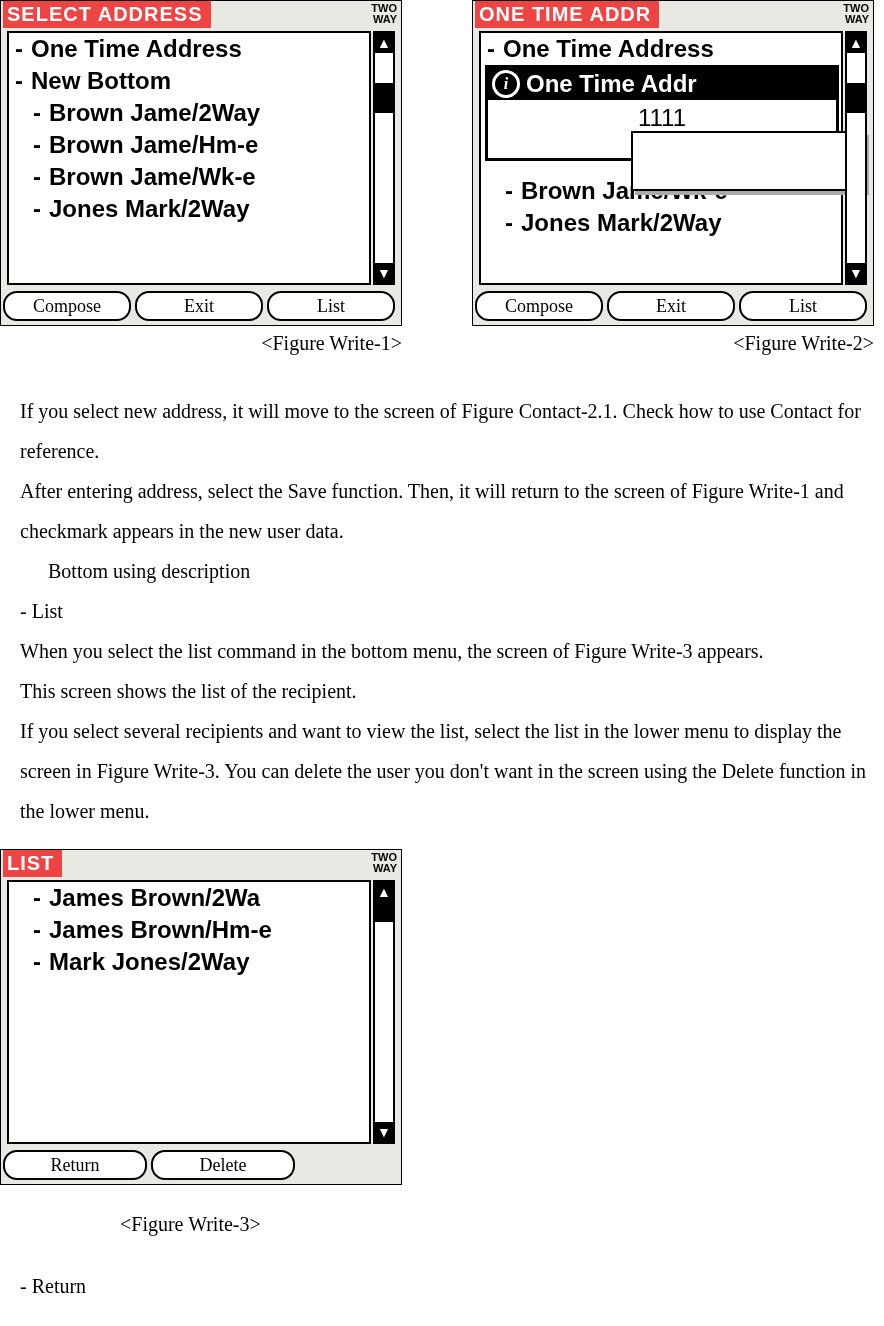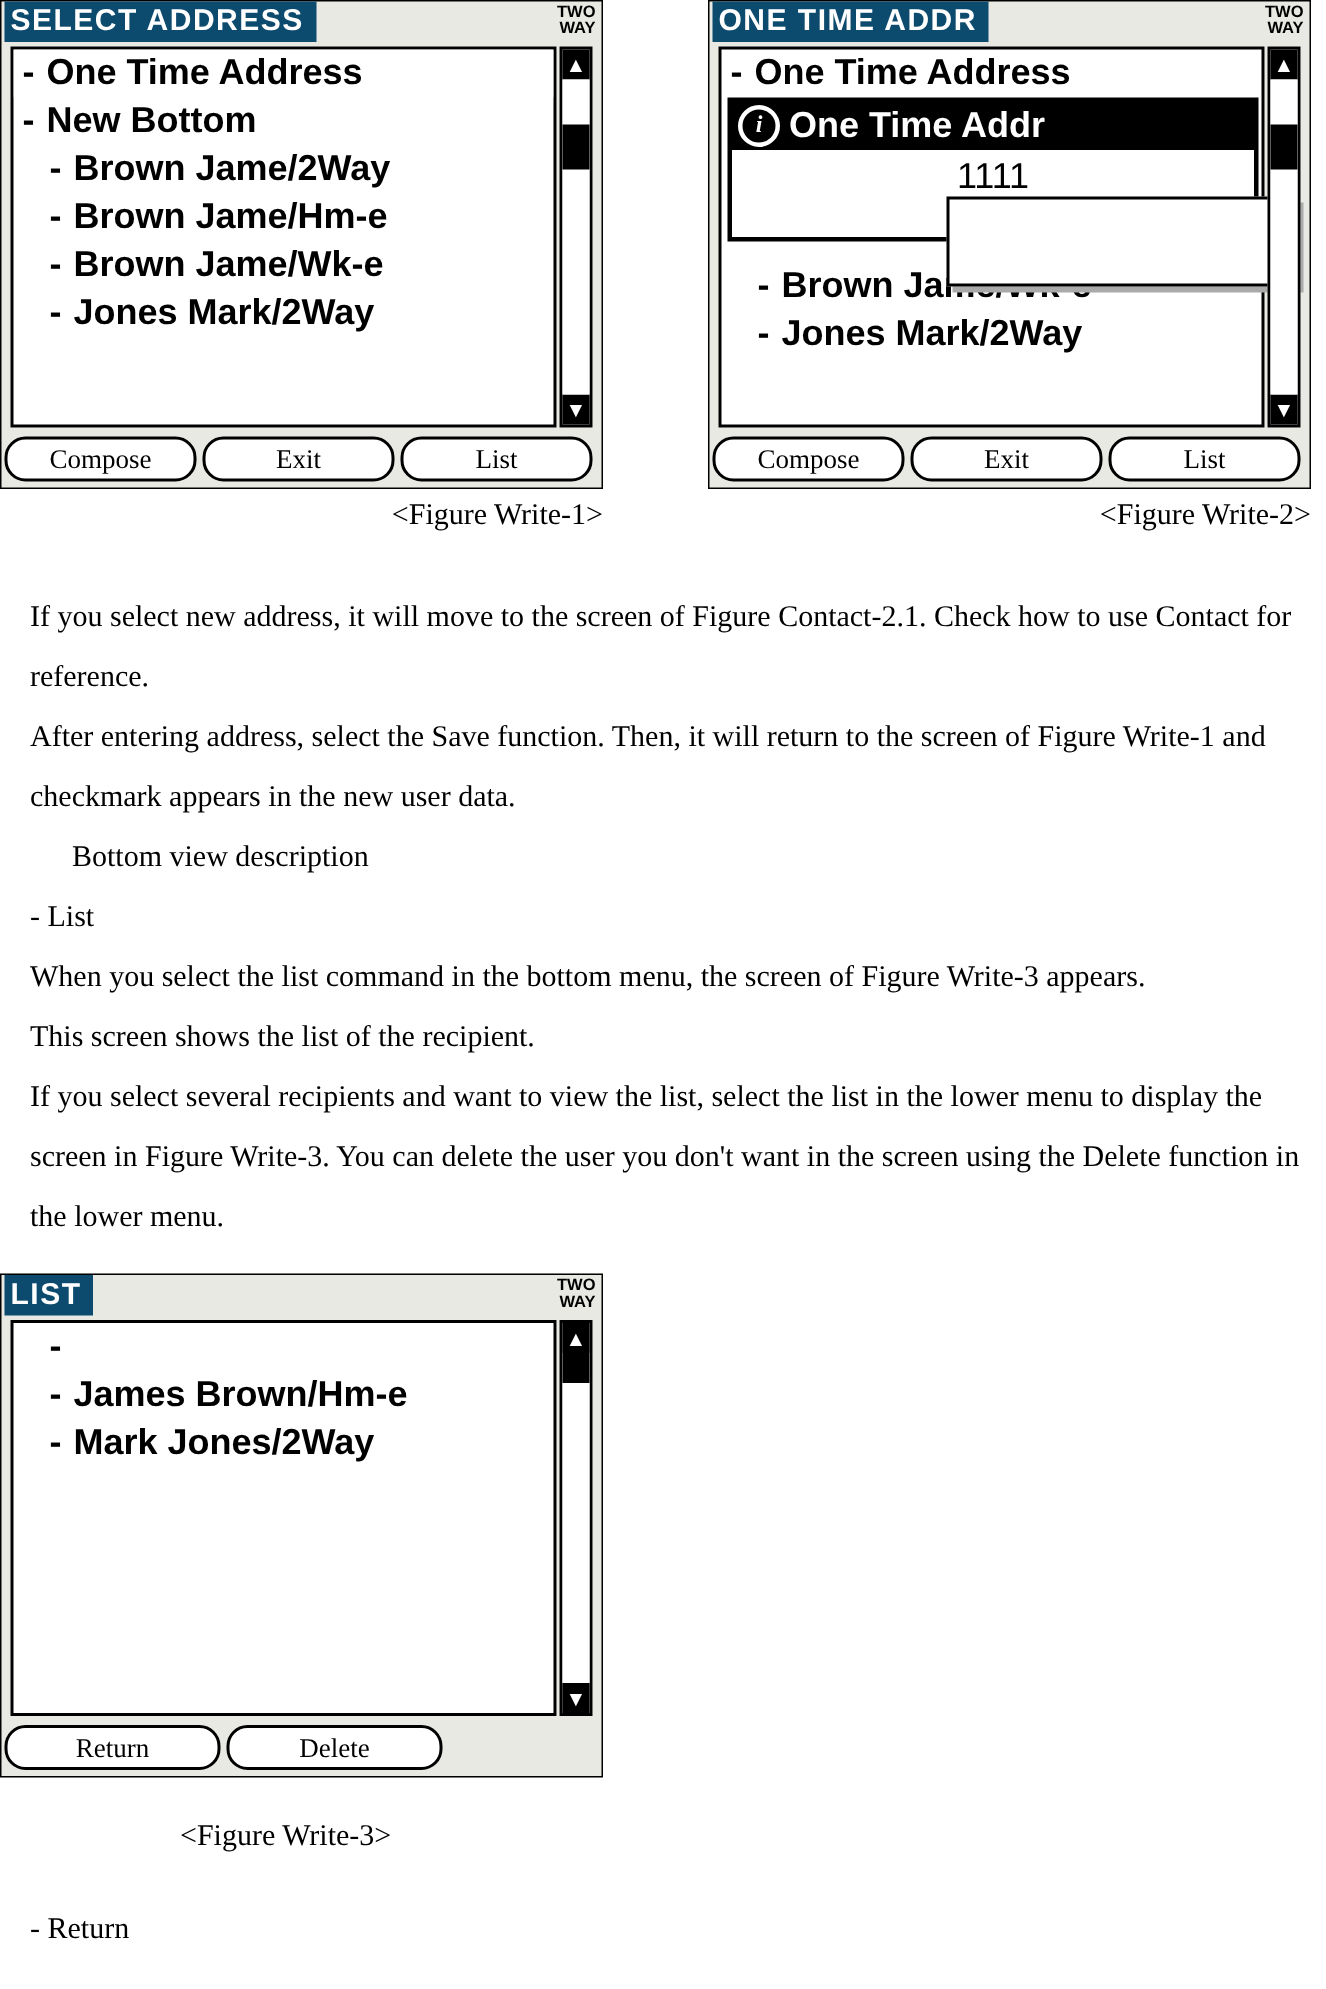--- a/index.html
+++ b/index.html
@@ -16,21 +16,21 @@
   .screen {
     width:402px; height:326px;
     background:#e9e9e3;
     border:1px solid #000;
     box-sizing:border-box;
     position:relative;
     font-family: Verdana, Geneva, sans-serif;
   }
   .titlebar { height:30px; display:flex; justify-content:space-between; align-items:flex-start; padding:0 2px;}
   .title-left {
-    background:#0c4a6e; color:#fff; font-weight:bold;
+    background:#ef4444; color:#fff; font-weight:bold;
     font-size:20px; padding:2px 8px 2px 4px; letter-spacing:1px;
   }
   .title-right {
     color:#000; font-size:11px; font-weight:bold; line-height:11px; text-align:right;
     padding-top:2px; padding-right:2px;
   }
   .list-area {
     position:absolute; top:30px; left:6px; right:30px; bottom:40px;
     background:#fff; border:2px solid #000;
     box-sizing:border-box;
@@ -202,39 +202,40 @@
         <div class="softkey sk-w3">List</div>
       </div>
     </div>
     <div class="caption">&lt;Figure Write-2&gt;</div>
   </div>
 </div>
 
 <div class="body-text">
   <div>If you select new address, it will move to the screen of Figure Contact-2.1. Check how to use Contact for reference.</div>
   <div>After entering address, select the Save function. Then, it will return to the screen of Figure Write-1 and checkmark appears in the new user data.</div>
-  <div class="indent1">Bottom view description</div>
+  <div class="indent1">Bottom using description</div>
   <div>- List</div>
   <div>When you select the list command in the bottom menu, the screen of Figure Write-3 appears.</div>
   <div>This screen shows the list of the recipient.</div>
   <div>If you select several recipients and want to view the list, select the list in the lower menu to display the screen in Figure Write-3. You can delete the user you don't want in the screen using the Delete function in the lower menu.</div>
 </div>
 
 <div class="fig3-wrap">
   <div class="screen screen3">
     <div class="titlebar">
       <div class="title-left">LIST</div>
       <div class="title-right">
         <div>TWO</div>
           <div>WAY</div>
       </div>
     </div>
     <div class="list-area">
       <div class="list-row indent">
           <span class="bullet">-</span>
+          <span>James Brown/2Wa</span>
         </div>
       <div class="list-row indent">
           <span class="bullet">-</span>
           <span>James Brown/Hm-e</span>
         </div>
       <div class="list-row indent">
           <span class="bullet">-</span>
           <span>Mark Jones/2Way</span>
         </div>
     </div>

